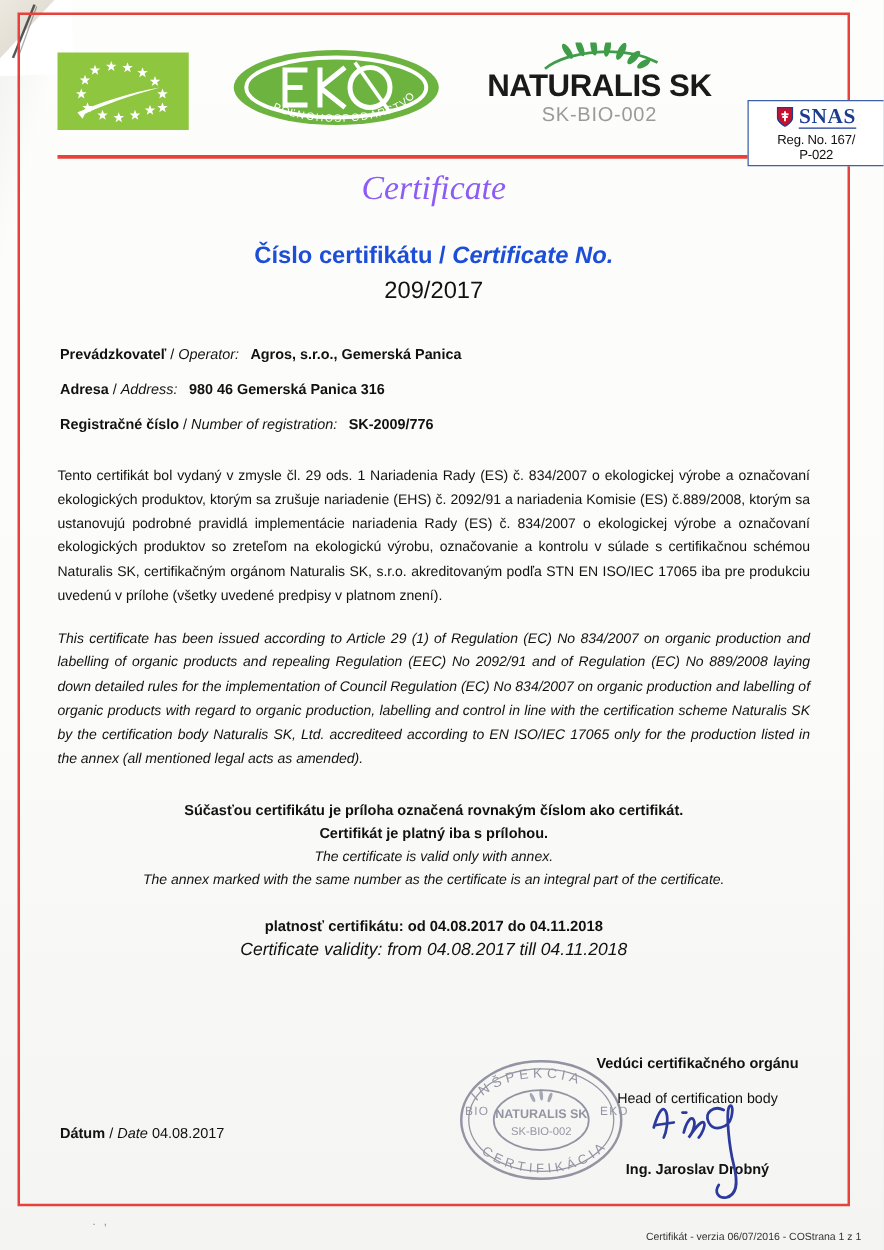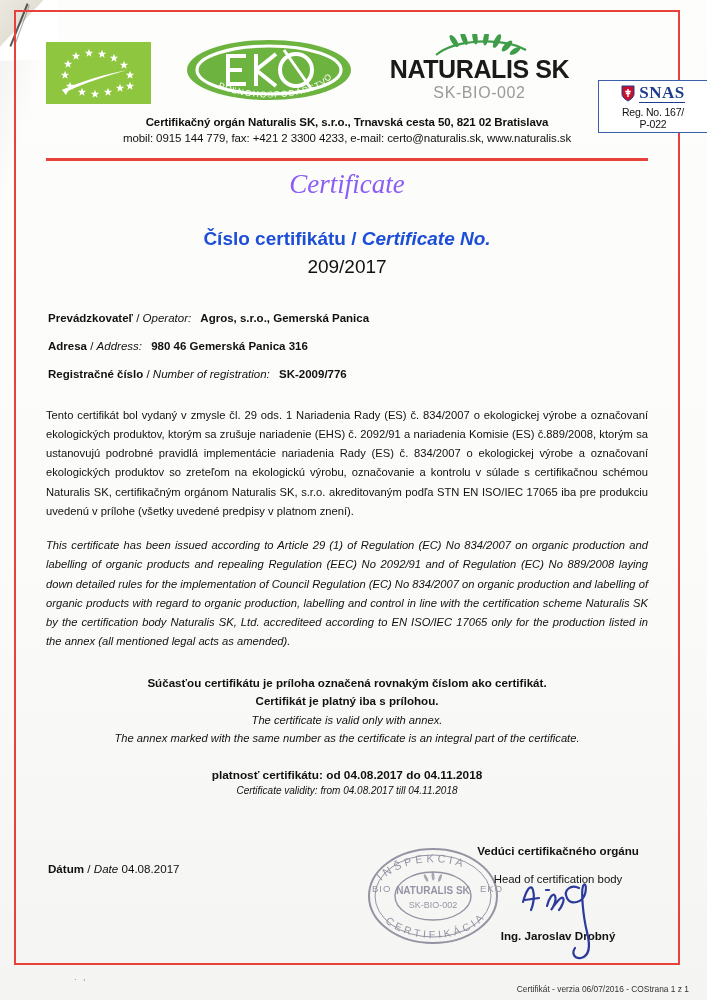--- a/index.html
+++ b/index.html
@@ -282,21 +282,21 @@
   .validity {
     margin-top: 20px;
     text-align: center;
     color: #111;
   }
   .validity .b {
     font-size: 11.8px;
     font-weight: bold;
   }
   .validity .i {
-    font-size: 10px;
+    font-size: 14px;
     font-style: italic;
     margin-top: 3px;
   }
 
   
   .sig-area {
     position: absolute;
     left: 0;
     right: 0;
     top: 840px;
@@ -339,21 +339,21 @@
     top: 2px;
     width: 162px;
     height: 108px;
     opacity: 0.52;
   }
 
   
   .date-line {
     position: absolute;
     left: 48px;
-    top: 862px;
+    top: 900px;
     font-size: 11.6px;
     color: #111;
   }
   .date-line .lab { font-weight: bold; }
   .date-line .lab-en { font-style: italic; }
   .footer {
     position: absolute;
     left: 18px;
     right: 18px;
     bottom: 6px;
@@ -451,24 +451,20 @@
           <svg width="14" height="17" viewBox="0 0 14 17">
             <path d="M1,1 L13,1 L13,9 C13,13 7,16 7,16 C7,16 1,13 1,9 Z" fill="#c8102e" stroke="#1d3c8f" stroke-width="1"></path>
             <path d="M7,4 L7,12 M4.2,6.4 L9.8,6.4 M4.8,8.6 L9.2,8.6" stroke="#ffffff" stroke-width="1.5" fill="none"></path>
           </svg>
           <span class="snas-word">SNAS</span>
         </div>
         <div class="snas-reg">Reg. No. 167/ P-022</div>
       </div>
     </div>
 
-    <div class="contact">
-      <div class="c1">Certifikačný orgán Naturalis SK, s.r.o., Trnavská cesta 50, 821 02 Bratislava</div>
-      <div class="c2">mobil: 0915 144 779, fax: +421 2 3300 4233, e-mail: certo@naturalis.sk, www.naturalis.sk</div>
-    </div>
 
     <div class="rule"></div>
 
     <div class="title-sub">Certificate</div>
 
     <div class="certno">
       <div class="l1">
         <span>Číslo certifikátu</span><span> / </span><em>Certificate No.</em>
       </div>
       <div class="l2">209/2017</div>

